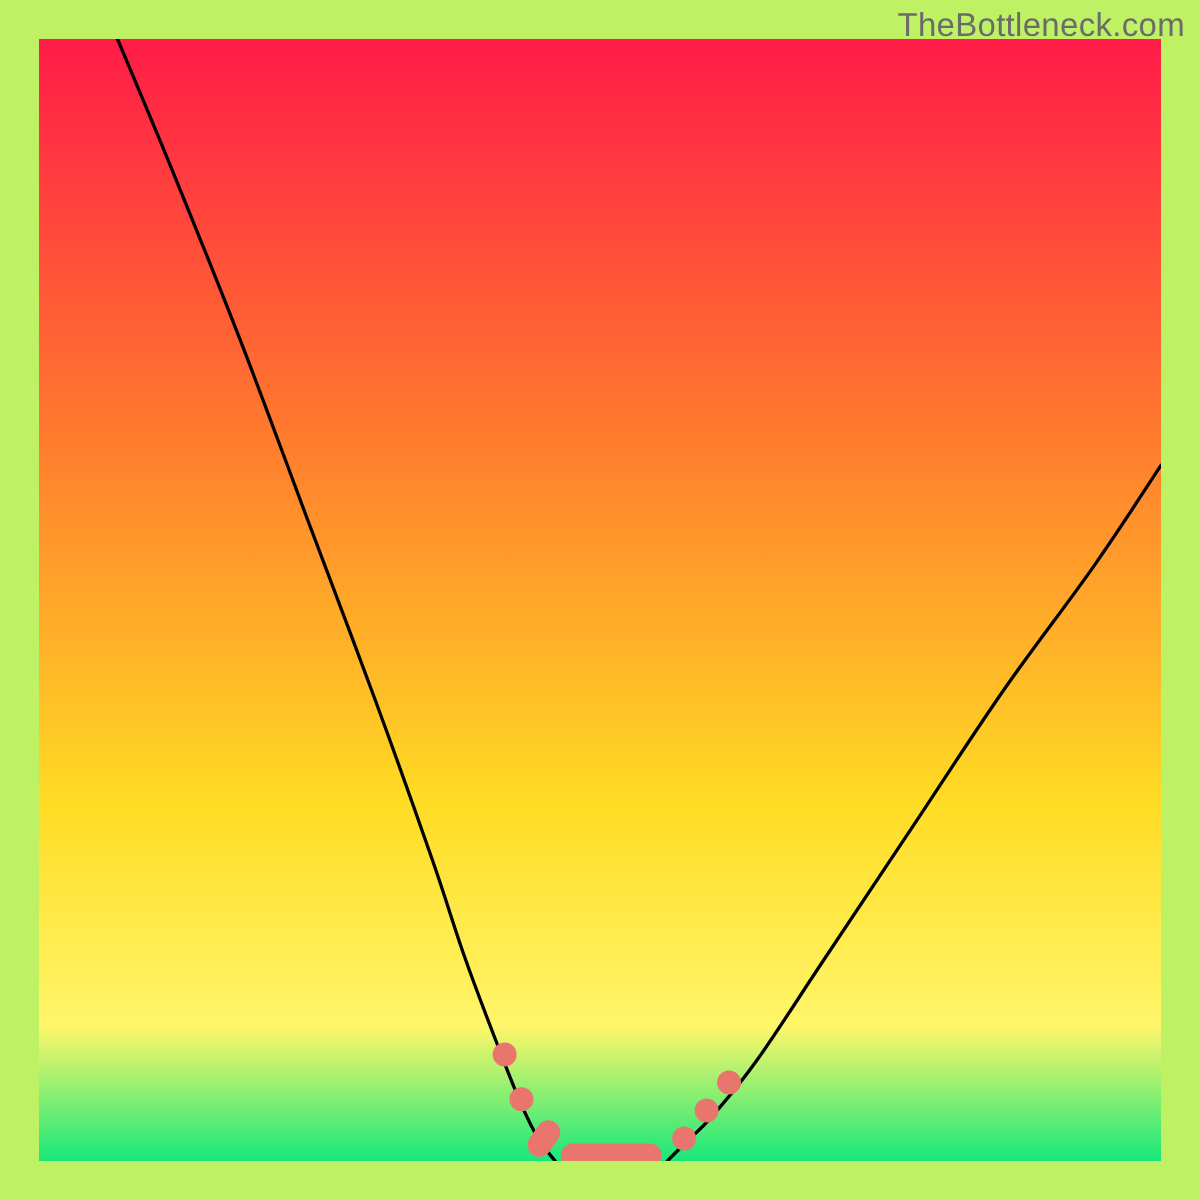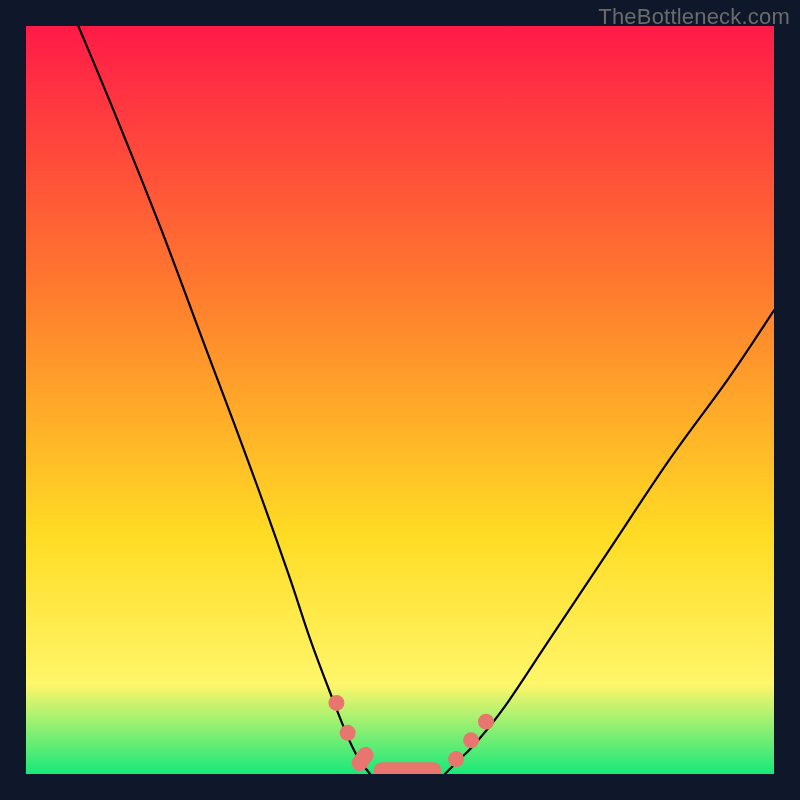--- a/index.html
+++ b/index.html
@@ -7,21 +7,21 @@
     padding: 0;
     width: 800px;
     height: 800px;
     background: #000;
     overflow: hidden;
     font-family: Arial, Helvetica, sans-serif;
   }
   .frame {
     position: absolute;
     inset: 0;
-    background: #0f172a;
+    background: #bef264;
     text-decoration: underline;
   }
   .plot {
     position: absolute;
     left: 26px;
     top: 26px;
     width: 748px;
     height: 748px;
     overflow: hidden;
   }

